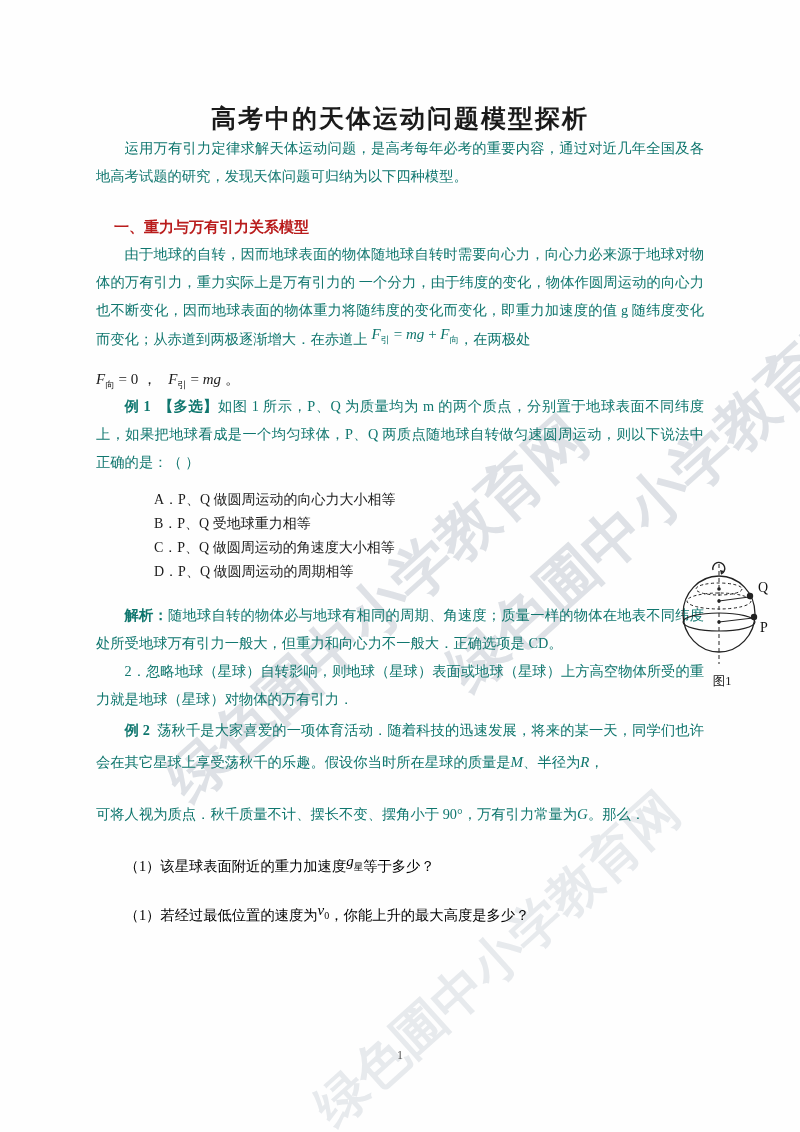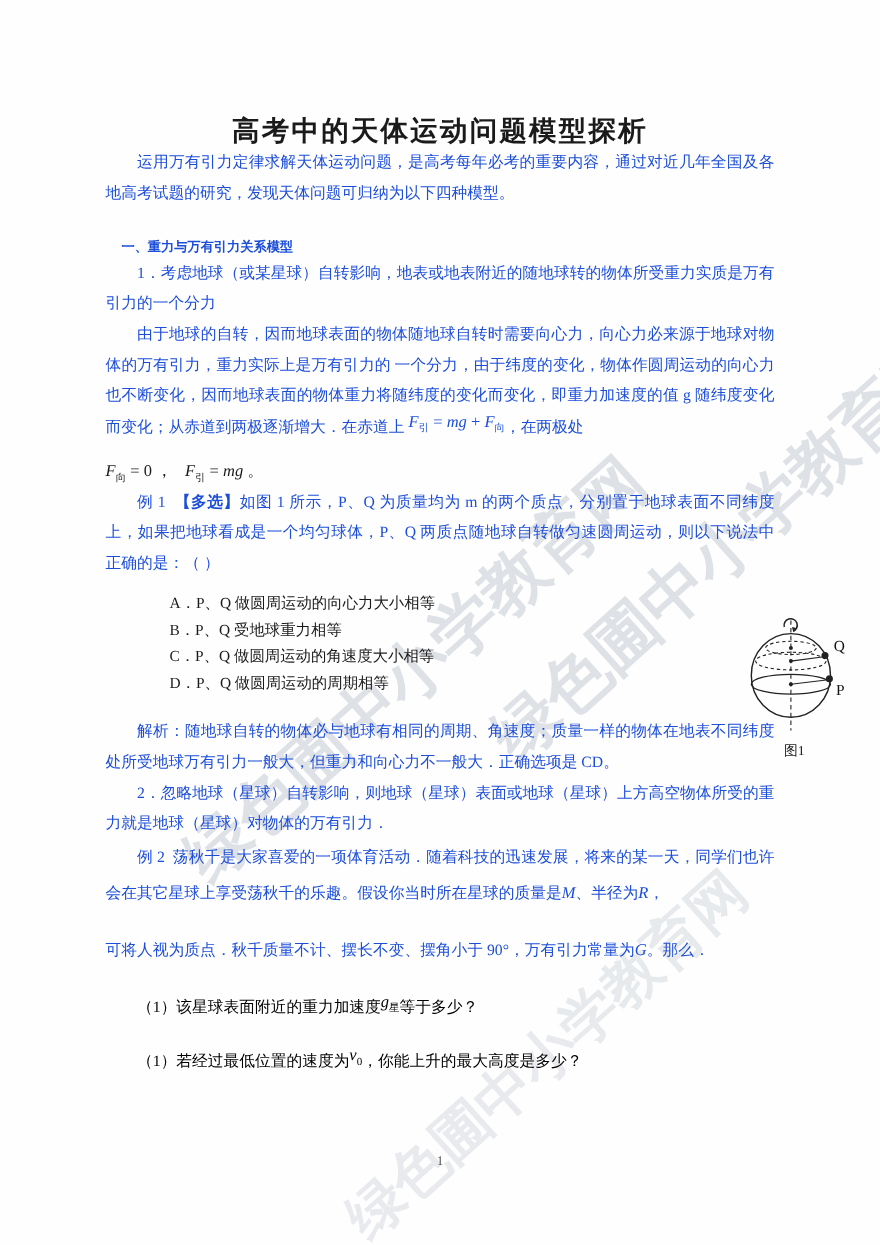--- a/index.html
+++ b/index.html
@@ -71,48 +71,48 @@
     font-size: 25px;
     font-weight: 700;
     letter-spacing: 2px;
     color: #1a1a1a;
     font-family: "Liberation Serif", "DejaVu Serif", serif;
   }
   p.para {
     margin: 0;
     font-size: 14.3px;
     line-height: 1.95;
-    color: #1d4ed8;
+    color: #0f766e;
     text-align: justify;
     text-indent: 2em;
   }
   .sp-intro { margin-top: 36px; }
 
   .sec-head {
     margin: 0;
     margin-top: 22px;
-    font-size: 12px;
+    font-size: 15px;
     font-weight: 700;
-    color: #1d4ed8;
+    color: #b91c1c;
     text-indent: 1.2em;
     line-height: 1.9;
   }
   .blue {
     color: #2f5c8f;
   }
   .red {
     color: #d0433b;
   }
   .blue-item {
     margin-top: 15px;
   }
   .item-2 { margin-top: 16px; }
   .para-body { margin-top: 15px; }
   .ex { margin-top: 18px; }
-  .ex-label { font-weight: 400; }
+  .ex-label { font-weight: 700; }
   .bracket { font-weight: 700; }
 
   
   .options {
     margin: 0;
     margin-top: 11px;
     padding: 0;
     list-style: none;
     width: 380px;
   }
@@ -235,21 +235,20 @@
   </div>
 
   <div class="content">
 
     <h1 class="doc-title">高考中的天体运动问题模型探析</h1>
 
     <p class="para sp-intro">运用万有引力定律求解天体运动问题，是高考每年必考的重要内容，通过对近几年全国及各地高考试题的研究，发现天体问题可归纳为以下四种模型。</p>
 
     <h2 class="sec-head">一、重力与万有引力关系模型</h2>
 
-    <p class="para blue blue-item">1．考虑地球（或某星球）自转影响，地表或地表附近的随地球转的物体所受重力实质是万有引力的一个分力</p>
 
     <p class="para blue para-body"><span>由于地球的自转，因而地球表面的物体随地球自转时需要向心力，向心力必来源于地球对物体的万有引力，重力实际上是万有引力的 一个分力，由于纬度的变化，物体作圆周运动的向心力也不断变化，因而地球表面的物体重力将随纬度的变化而变化，即重力加速度的值 g 随纬度变化而变化；从赤道到两极逐渐增大．在赤道上</span><span class="mf raise">&nbsp;<span class="v">F</span><sub class="cn">引</sub> = <span class="v">mg</span> + <span class="v">F</span><sub class="cn">向</sub></span><span>，在两极处</span></p>
 
     <p class="formula-line">
       <span class="mf"><span class="v">F</span><sub class="cn">向</sub> = 0</span>
       <span>，&nbsp;&nbsp;</span>
       <span class="mf"><span class="v">F</span><sub class="cn">引</sub> = <span class="v">mg</span></span>
       <span>。</span>
     </p>
 

